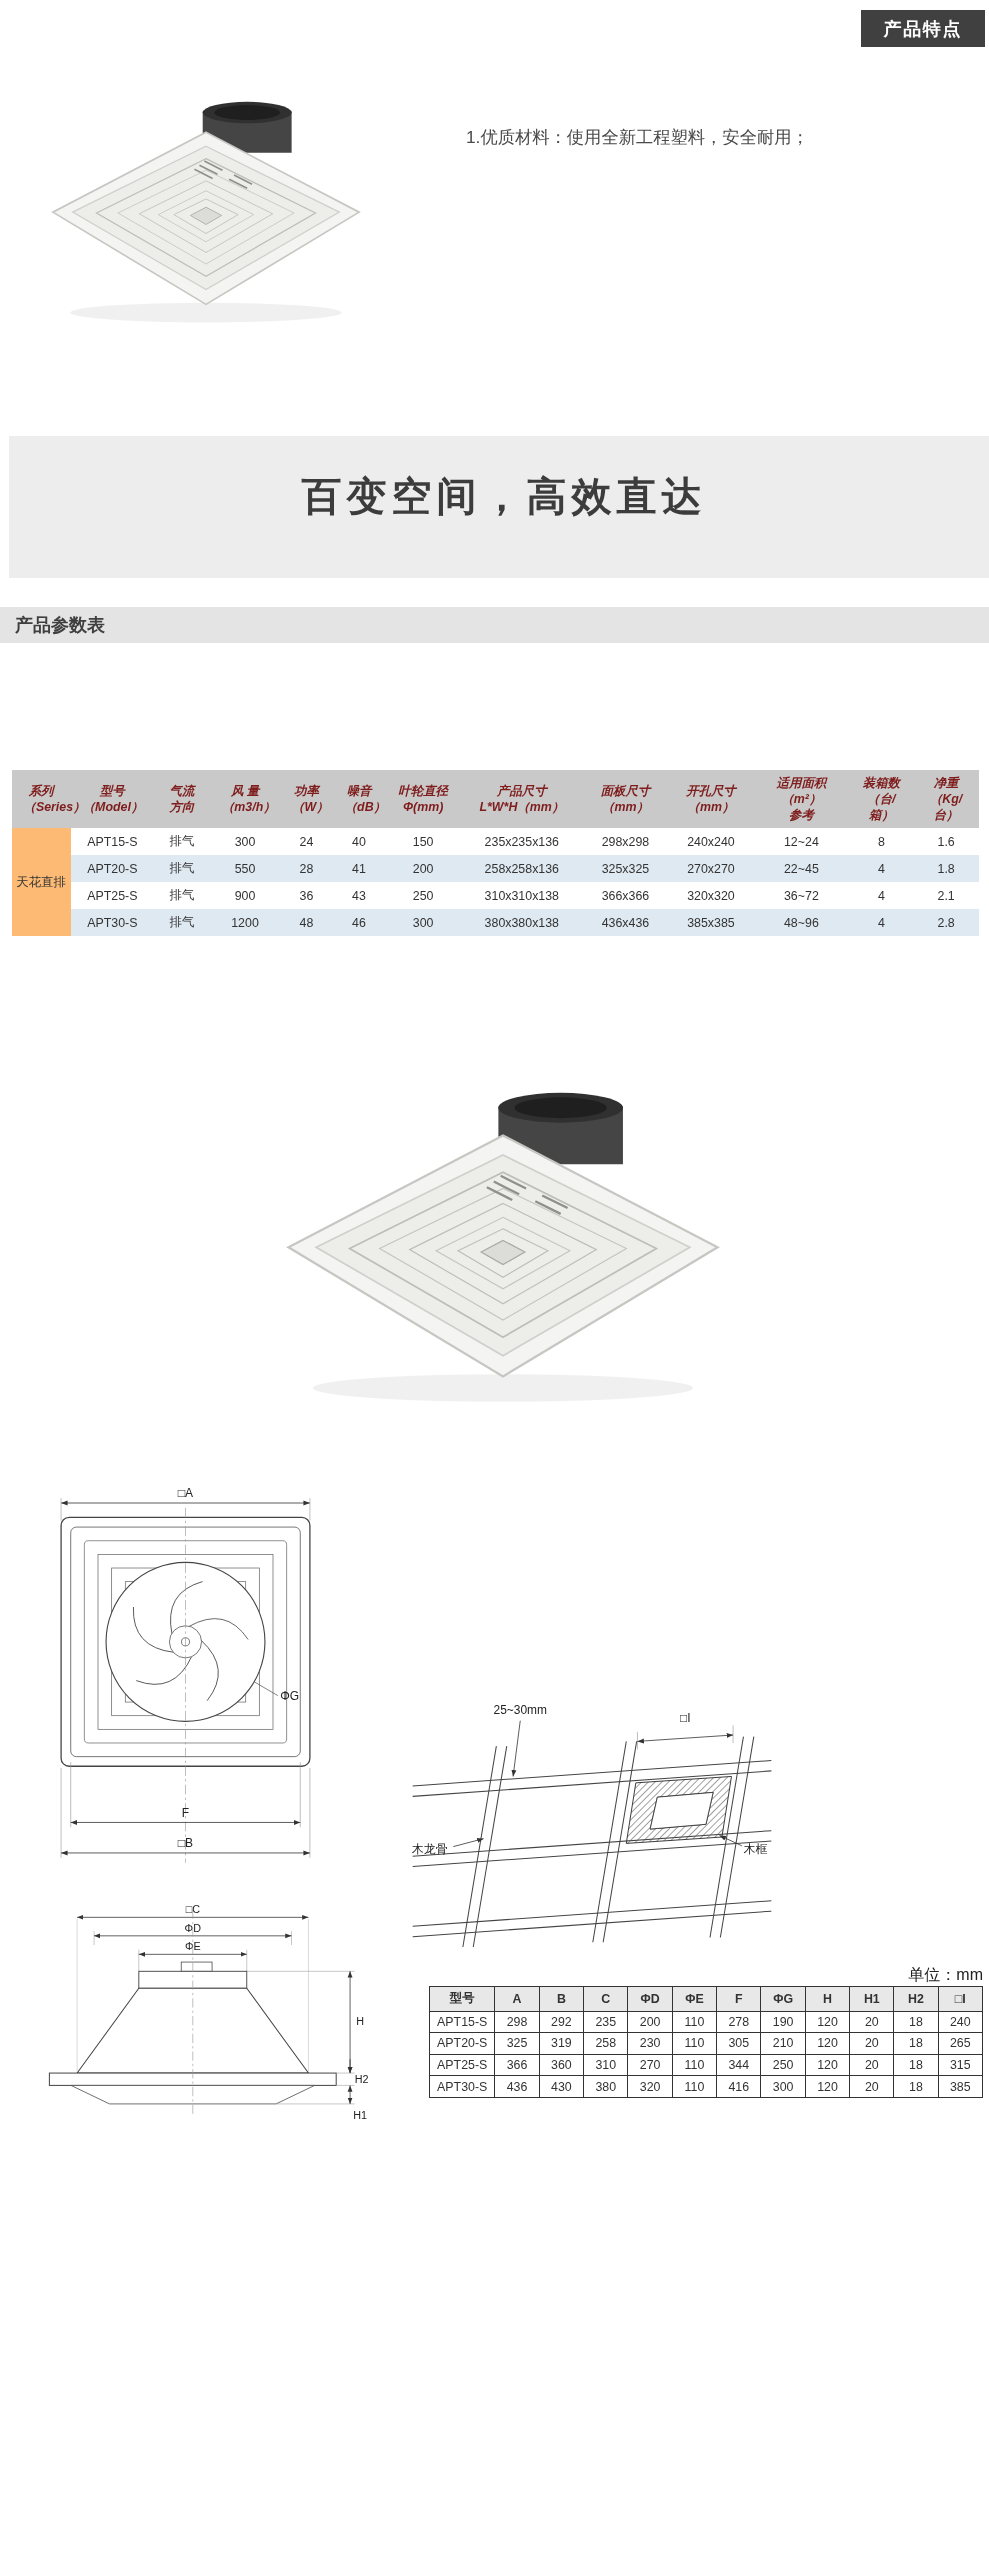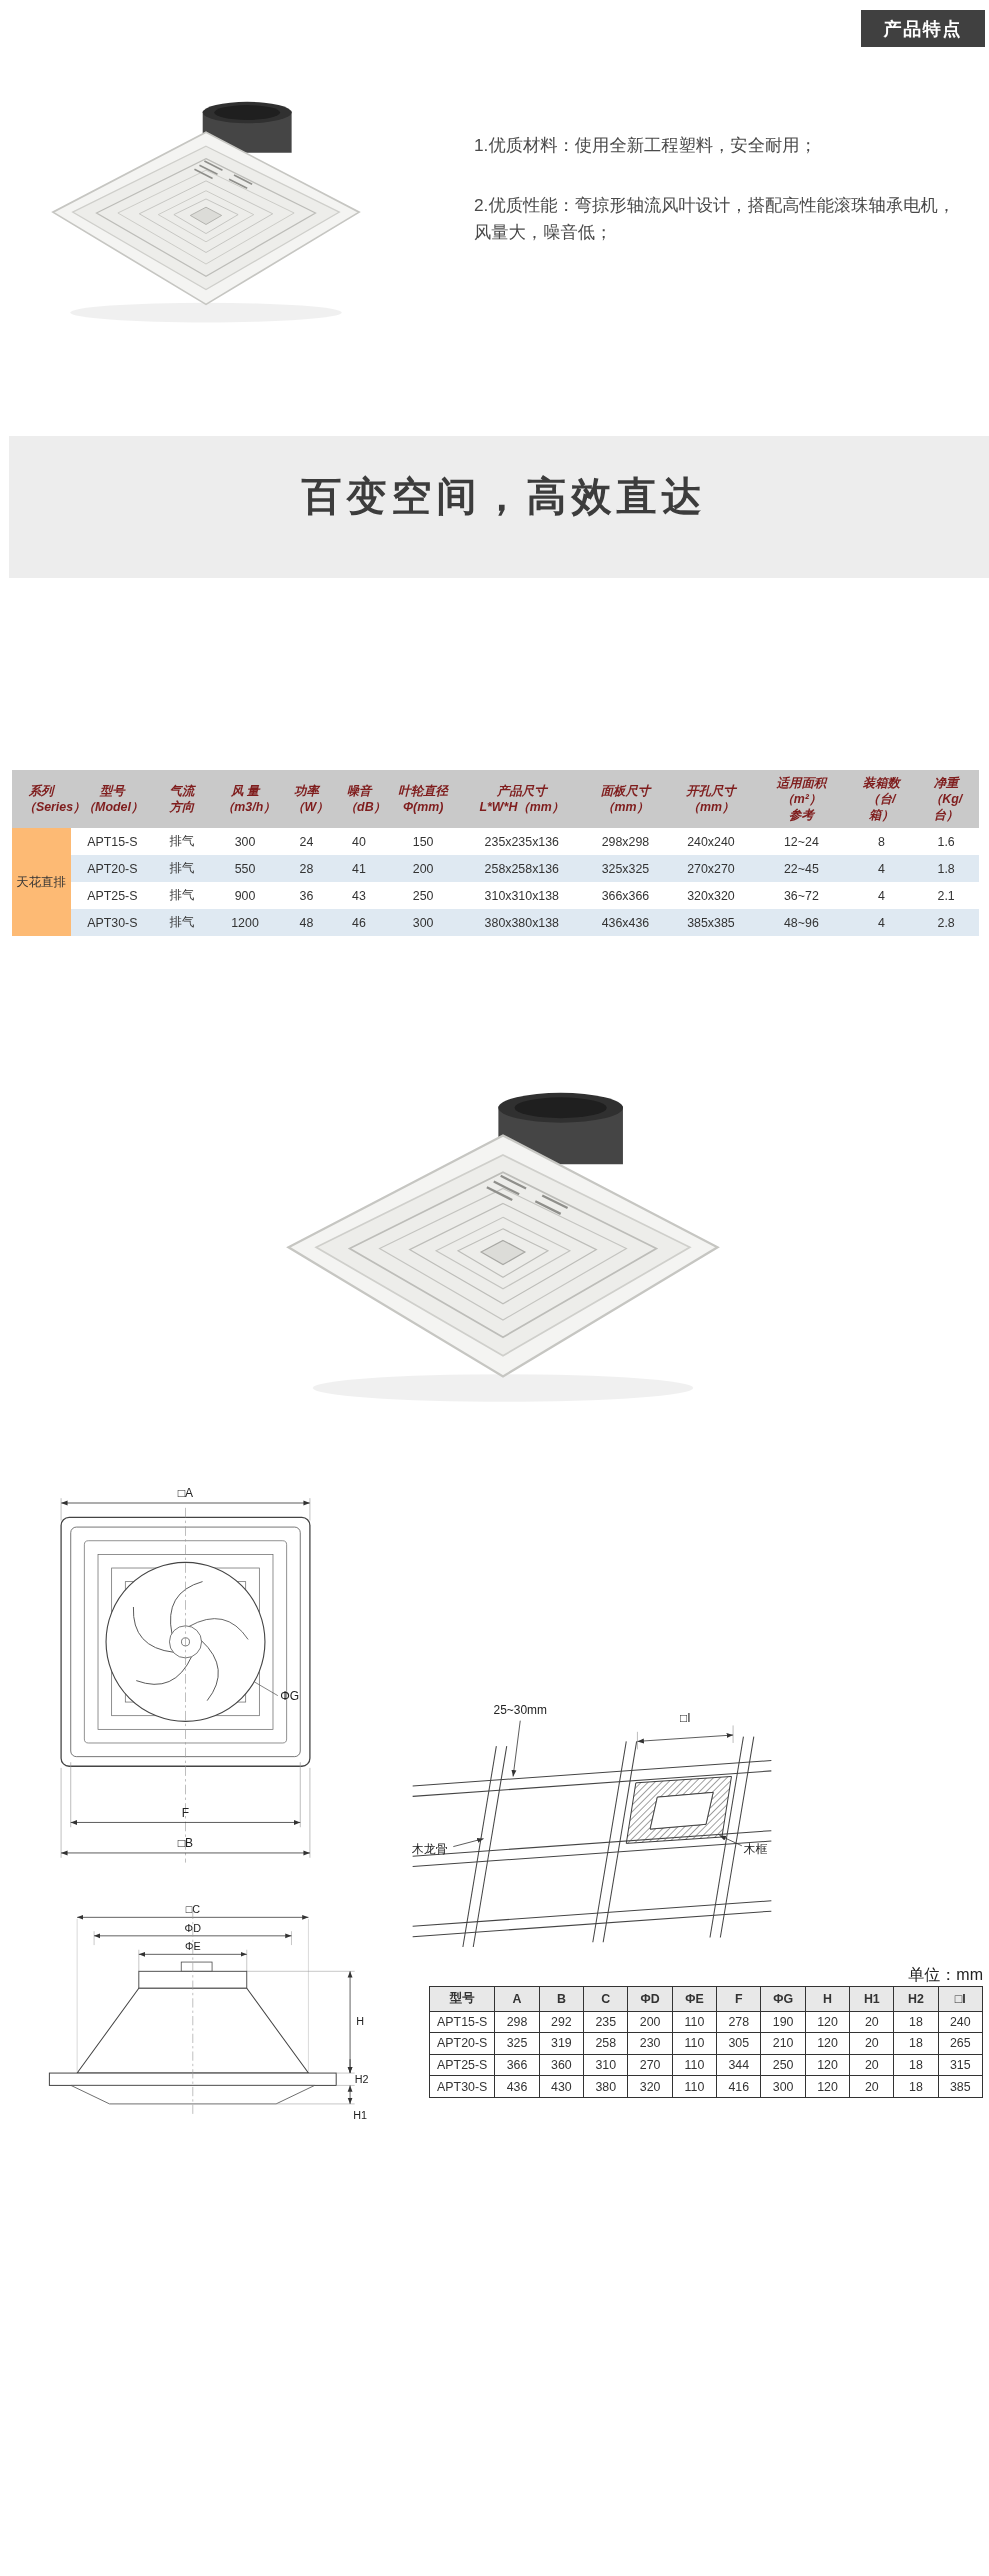--- a/index.html
+++ b/index.html
@@ -4,21 +4,21 @@
 <style>
   * { box-sizing: border-box; }
   html,body { margin:0; padding:0; background:#fff; }
   body { width:990px; font-family:"Liberation Sans", sans-serif; color:#333; }
   .page { position:relative; width:990px; height:2576px; background:#fff; overflow:hidden; }
 
   
   .badge { position:absolute; top:10px; right:5px; background:#404040; color:#fff;
            font-size:18px; font-weight:bold; padding:6.6px 23px; letter-spacing:1.6px; }
   .hero-fan { position:absolute; left:41px; top:87px; width:330px; height:247px; }
-  .feature-list { position:absolute; left:466px; top:124px; width:491px; margin:8px; padding:0;
+  .feature-list { position:absolute; left:466px; top:124px; width:491px; margin:0; padding:0;
                   list-style:none; font-size:17.3px; color:#4a4a4a; line-height:1.55; }
   .feature-list li { margin-bottom:33px; }
 
   
   .banner { position:absolute; top:436px; left:9px; width:990px; height:142px;
             background:#ededed; display:flex; align-items:center; justify-content:center; }
   .banner h1 { margin:0 0 21.4px 0; font-size:40px; font-weight:bold; color:#3c3c3c; letter-spacing:5px; }
 
   
   .section-bar { position:absolute; left:0; width:990px; height:36px; background:#e4e4e4;
@@ -96,27 +96,27 @@
   </svg>
 
   <div class="badge">产品特点</div>
 
   <svg class="hero-fan" viewBox="0 0 400 300">
     <use href="#fan-sym"></use>
   </svg>
 
   <ul class="feature-list">
     <li>1.优质材料：使用全新工程塑料，安全耐用；</li>
-    <li>2.优质性能：弯掠形轴流风叶设计，搭配高性能滚珠轴承电机，风量大，噪音低；</li>
   </ul>
 
   <div class="banner">
     <h1>百变空间，高效直达</h1>
   </div>
 
+  <div class="section-bar bar-params">产品参数表</div>
   <div class="volt-note">（电压220V/频率50Hz）</div>
 
   <table class="params">
     <colgroup>
       <col style="width:54px">
         <col style="width:76px">
         <col style="width:51px">
         <col style="width:64px">
       <col style="width:48px">
         <col style="width:48px">

